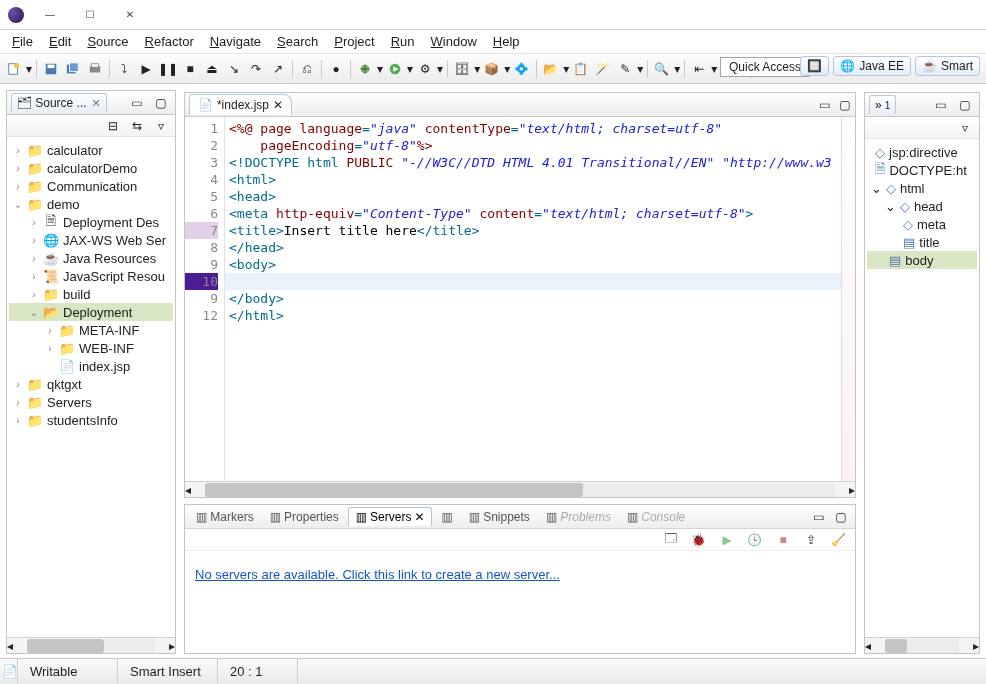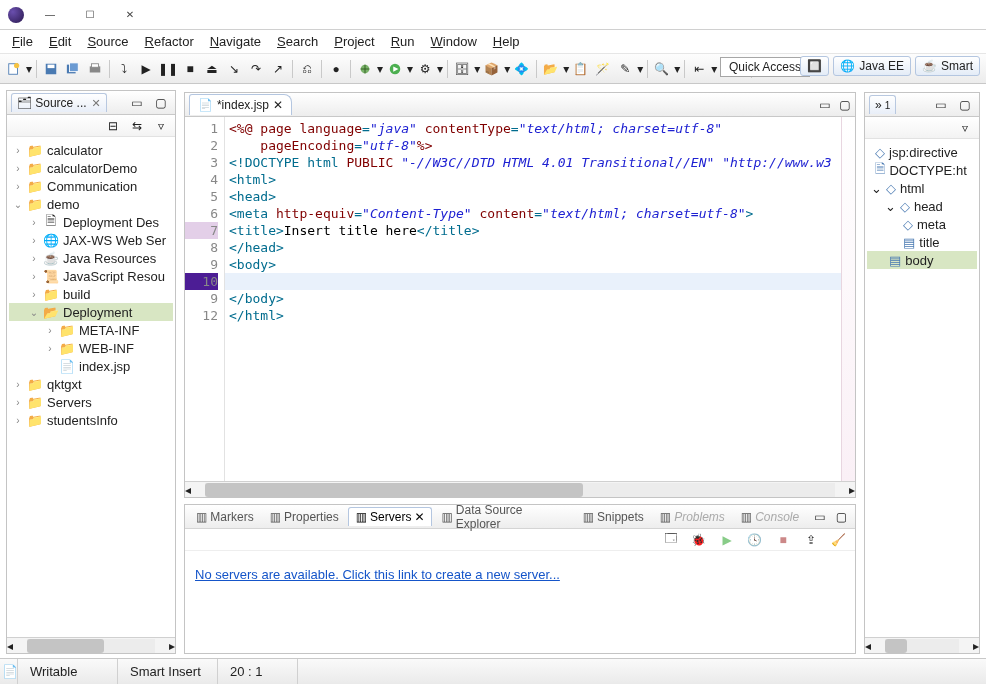--- a/index.html
+++ b/index.html
@@ -325,21 +325,20 @@
             <span>▥</span> 
             <span>Properties</span>
           </div>
           <div class="btab active">
             <span>▥</span> 
             <span>Servers</span> 
             <span class="close-x">✕</span>
           </div>
           <div class="btab">
             <span>▥</span> 
-            <span>Data Source Explorer</span>
           </div>
           <div class="btab">
             <span>▥</span> 
             <span>Snippets</span>
           </div>
           <div class="btab">
             <span>▥</span> 
             <span class="ghost">Problems</span>
           </div>
           <div class="btab">

